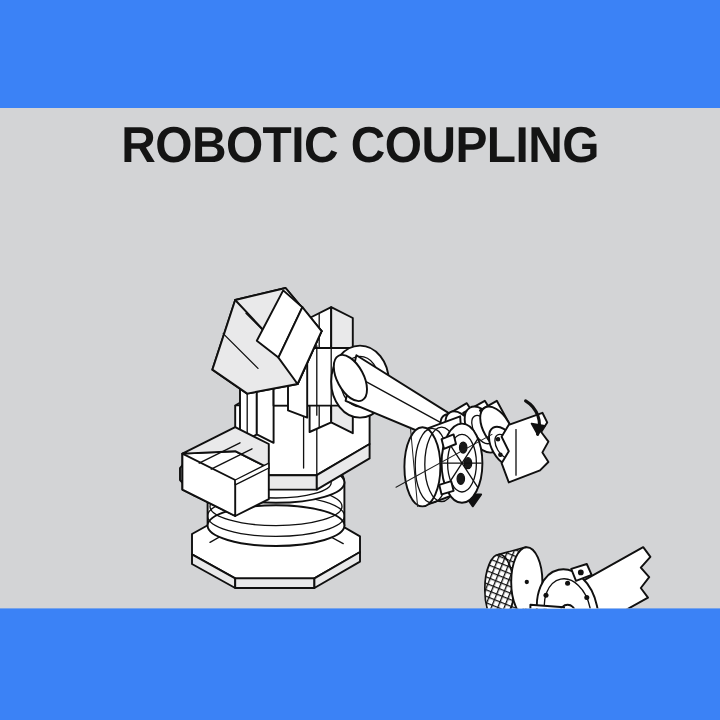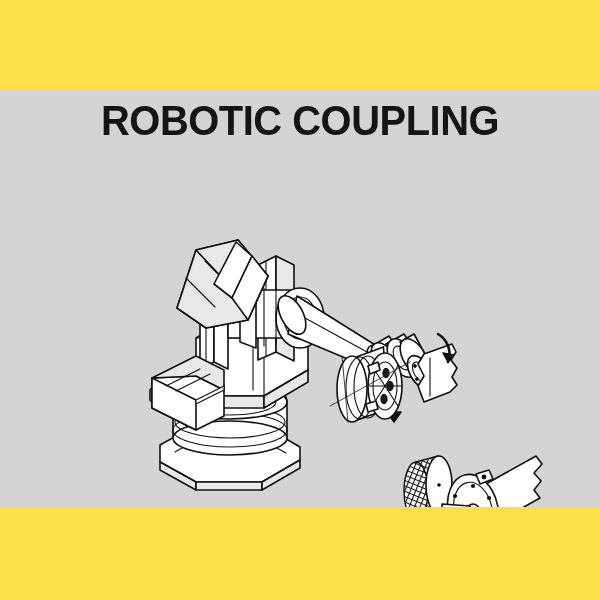--- a/index.html
+++ b/index.html
@@ -11,21 +11,21 @@
   body {
     width: 600px;
     height: 600px;
     font-family: "Liberation Sans", sans-serif;
     overflow: hidden;
   }
   #page {
     position: relative;
     width: 600px;
     height: 600px;
-    background: #fde047;
+    background: #3b82f6;
     text-align: center;
   }
   #illustration-panel {
     position: absolute;
     left: 0;
     top: 90px;
     width: 600px;
     height: 417px;
     background: #d3d4d6;
     overflow: hidden;

